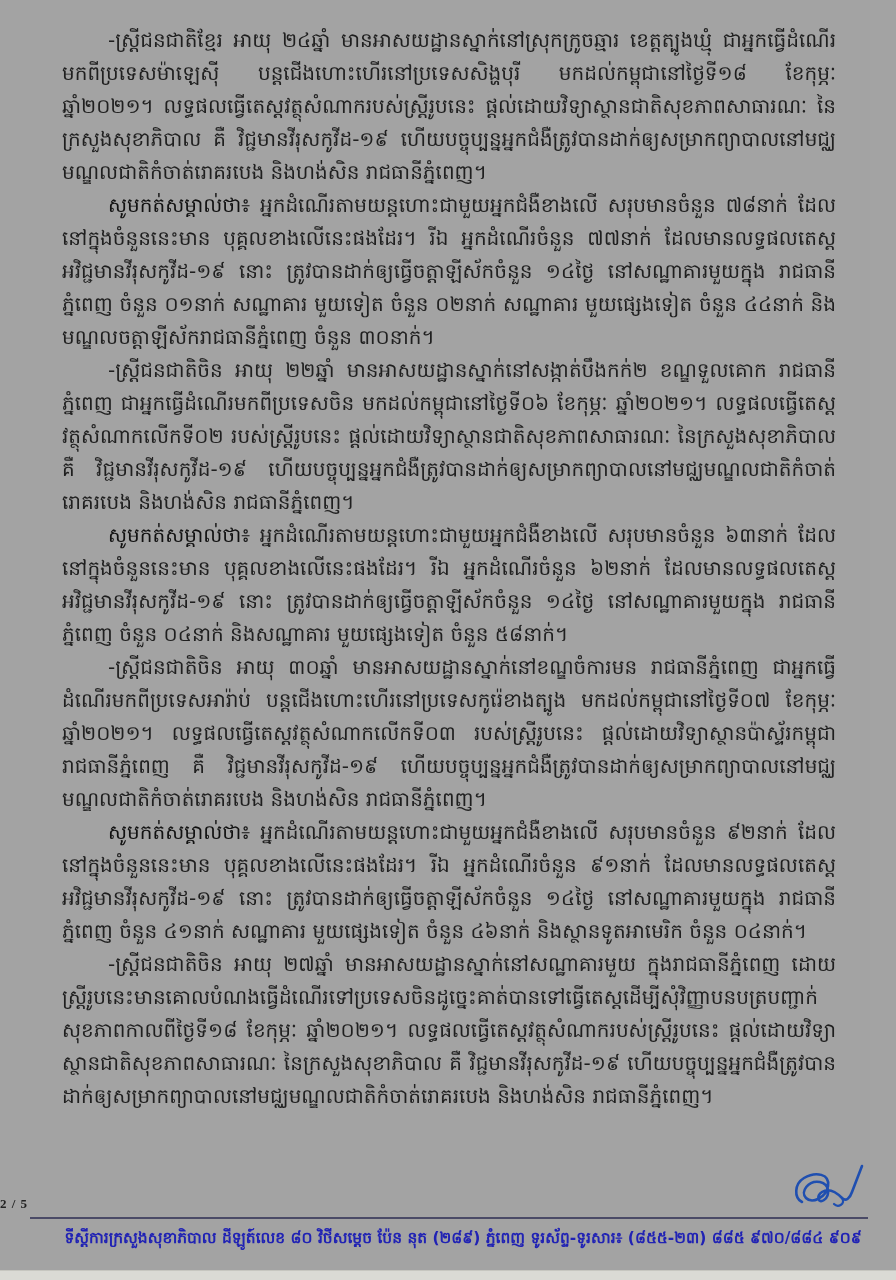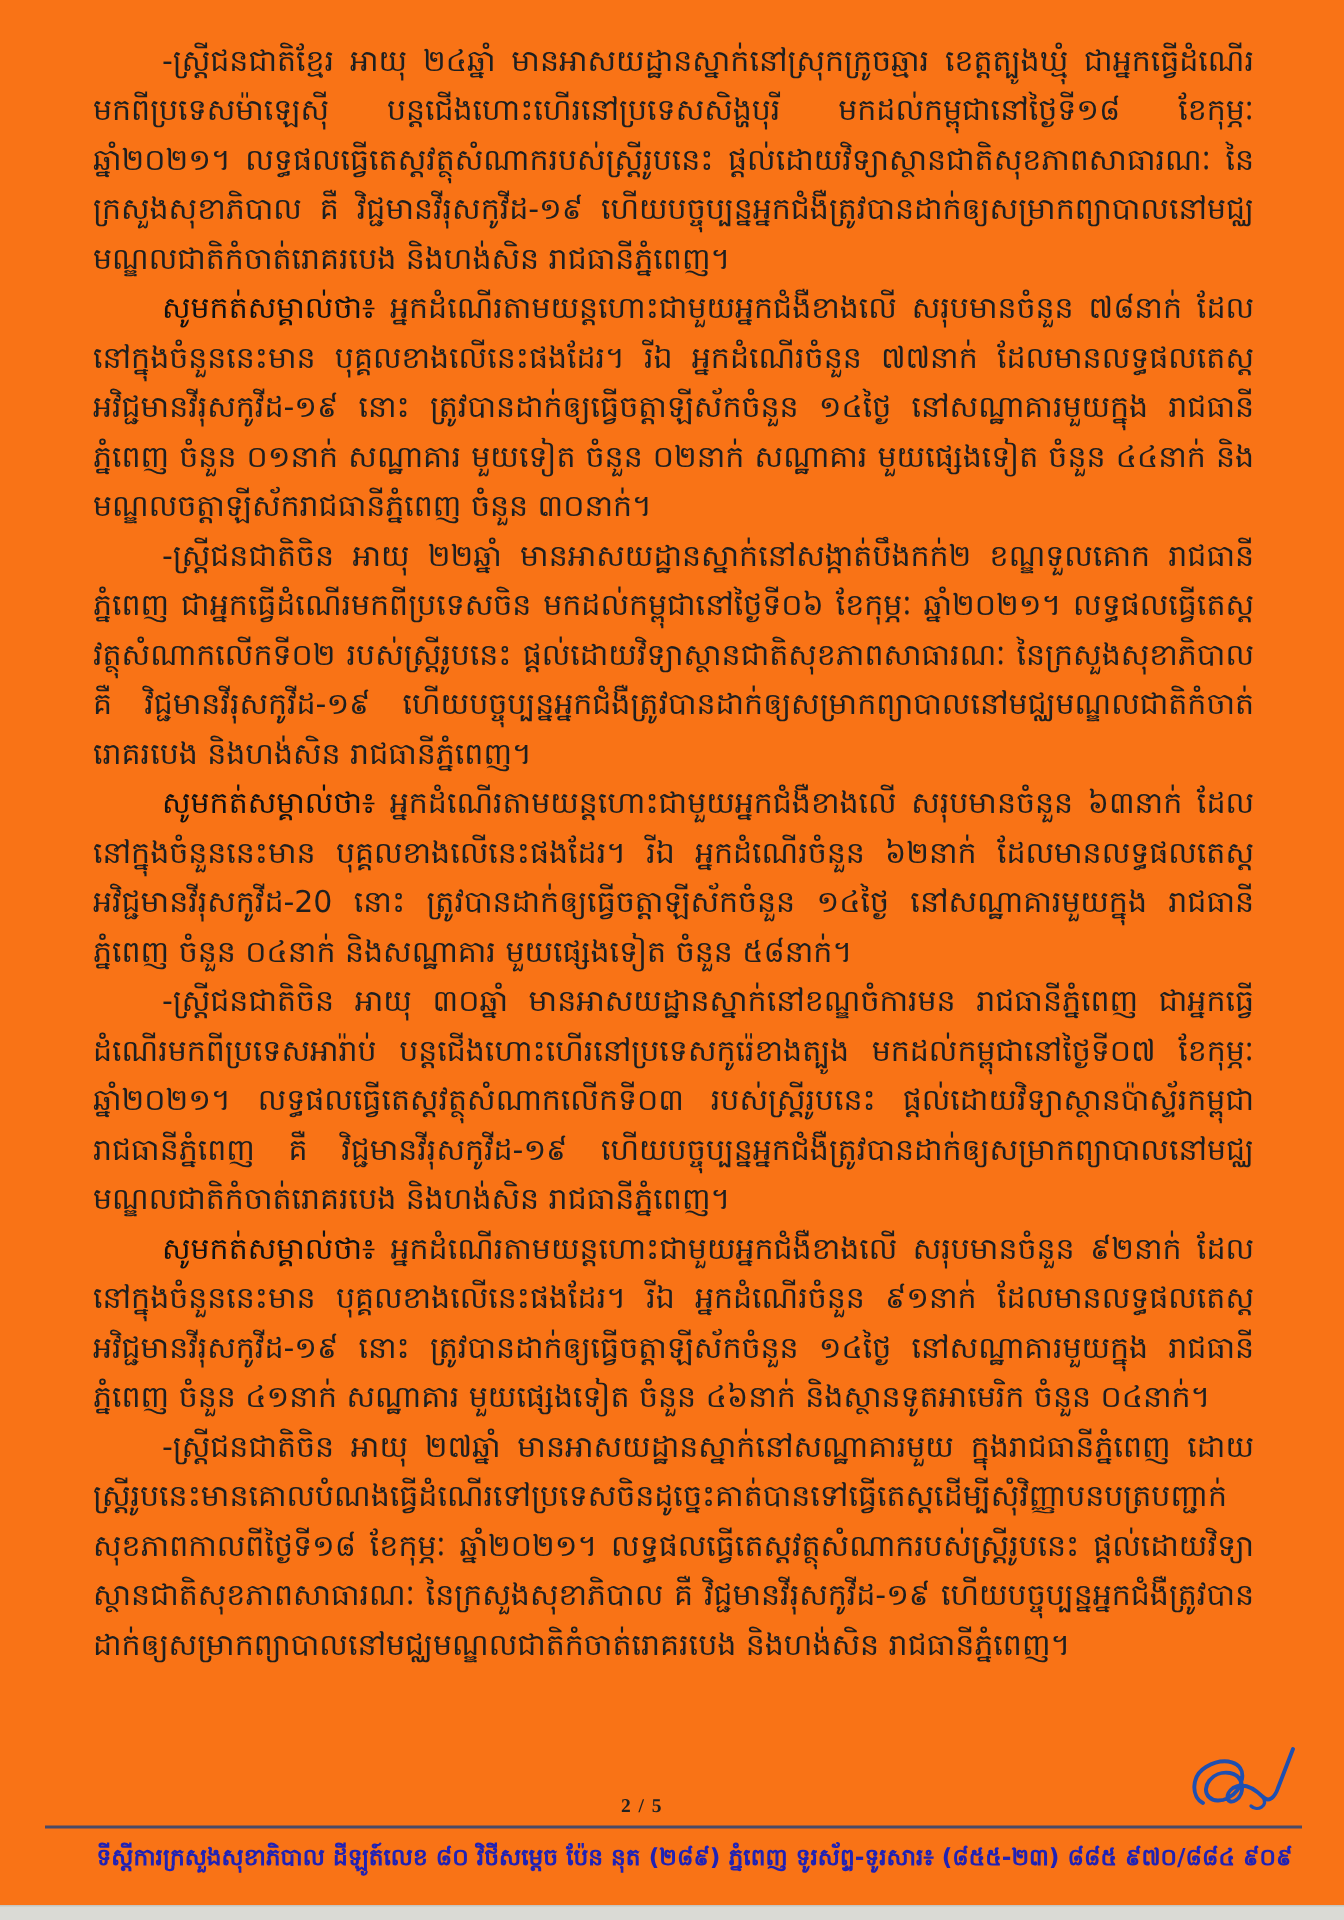--- a/index.html
+++ b/index.html
@@ -2,21 +2,21 @@
 <html><head>
 <meta charset="utf-8">
 <style>
   * { box-sizing: border-box; }
   html, body { margin: 0; padding: 0; background: #e9e9e6; }
   .page {
     position: relative;
     width: 896px;
     height: 1280px;
     margin: 0 auto;
-    background: #f97316;
+    background: #a3a3a3;
     overflow: hidden;
     font-family: "DejaVu Sans", sans-serif;
   }
   .content {
     position: absolute;
     left: 62px;
     top: 24px;
     width: 774px;
     color: #1f1f1f;
     font-size: 20px;
@@ -30,21 +30,21 @@
   }
   .note-lead {
     font-weight: normal;
     color: #111;
   }
   .page-number {
     position: absolute;
     left: 0;
     width: 856px;
     top: 1196px;
-    text-align: center;
+    text-align: left;
     font-family: "Liberation Serif", serif;
     font-weight: bold;
     font-size: 13px;
     color: #222;
     letter-spacing: 1px;
   }
   .footer-rule {
     position: absolute;
     left: 30px;
     width: 838px;
@@ -82,21 +82,21 @@
 </style>
 </head>
 <body>
 
 <div class="page">
 
   <div class="content">
     <p>-ស្ត្រីជនជាតិខ្មែរ អាយុ ២៤ឆ្នាំ មានអាសយដ្ឋានស្នាក់នៅស្រុកក្រូចឆ្មារ ខេត្តត្បូងឃ្មុំ ជាអ្នកធ្វើដំណើរមកពីប្រទេសម៉ាឡេស៊ី បន្តជើងហោះហើរនៅប្រទេសសិង្ហបុរី មកដល់កម្ពុជានៅថ្ងៃទី១៨ ខែកុម្ភៈ ឆ្នាំ២០២១។ លទ្ធផលធ្វើតេស្តវត្ថុសំណាករបស់ស្ត្រីរូបនេះ ផ្តល់ដោយវិទ្យាស្ថានជាតិសុខភាពសាធារណៈ នៃក្រសួងសុខាភិបាល គឺ វិជ្ជមានវីរុសកូវីដ-១៩ ហើយបច្ចុប្បន្នអ្នកជំងឺត្រូវបានដាក់ឲ្យសម្រាកព្យាបាលនៅមជ្ឈមណ្ឌលជាតិកំចាត់រោគរបេង និងហង់សិន រាជធានីភ្នំពេញ។</p>
     <p><span class="note-lead">សូមកត់សម្គាល់ថា៖</span><span> អ្នកដំណើរតាមយន្តហោះជាមួយអ្នកជំងឺខាងលើ សរុបមានចំនួន ៧៨នាក់ ដែលនៅក្នុងចំនួននេះមាន បុគ្គលខាងលើនេះផងដែរ។ រីឯ អ្នកដំណើរចំនួន ៧៧នាក់ ដែលមានលទ្ធផលតេស្តអវិជ្ជមានវីរុសកូវីដ-១៩ នោះ ត្រូវបានដាក់ឲ្យធ្វើចត្តាឡីស័កចំនួន ១៤ថ្ងៃ នៅសណ្ឋាគារមួយក្នុង រាជធានីភ្នំពេញ ចំនួន ០១នាក់ សណ្ឋាគារ មួយទៀត ចំនួន ០២នាក់ សណ្ឋាគារ មួយផ្សេងទៀត ចំនួន ៤៤នាក់ និងមណ្ឌលចត្តាឡីស័ករាជធានីភ្នំពេញ ចំនួន ៣០នាក់។</span></p>
     <p>-ស្ត្រីជនជាតិចិន អាយុ ២២ឆ្នាំ មានអាសយដ្ឋានស្នាក់នៅសង្កាត់បឹងកក់២ ខណ្ឌទួលគោក រាជធានីភ្នំពេញ ជាអ្នកធ្វើដំណើរមកពីប្រទេសចិន មកដល់កម្ពុជានៅថ្ងៃទី០៦ ខែកុម្ភៈ ឆ្នាំ២០២១។ លទ្ធផលធ្វើតេស្តវត្ថុសំណាកលើកទី០២ របស់ស្ត្រីរូបនេះ ផ្តល់ដោយវិទ្យាស្ថានជាតិសុខភាពសាធារណៈ នៃក្រសួងសុខាភិបាល គឺ វិជ្ជមានវីរុសកូវីដ-១៩ ហើយបច្ចុប្បន្នអ្នកជំងឺត្រូវបានដាក់ឲ្យសម្រាកព្យាបាលនៅមជ្ឈមណ្ឌលជាតិកំចាត់រោគរបេង និងហង់សិន រាជធានីភ្នំពេញ។</p>
-    <p><span class="note-lead">សូមកត់សម្គាល់ថា៖</span><span> អ្នកដំណើរតាមយន្តហោះជាមួយអ្នកជំងឺខាងលើ សរុបមានចំនួន ៦៣នាក់ ដែលនៅក្នុងចំនួននេះមាន បុគ្គលខាងលើនេះផងដែរ។ រីឯ អ្នកដំណើរចំនួន ៦២នាក់ ដែលមានលទ្ធផលតេស្តអវិជ្ជមានវីរុសកូវីដ-20 នោះ ត្រូវបានដាក់ឲ្យធ្វើចត្តាឡីស័កចំនួន ១៤ថ្ងៃ នៅសណ្ឋាគារមួយក្នុង រាជធានីភ្នំពេញ ចំនួន ០៤នាក់ និងសណ្ឋាគារ មួយផ្សេងទៀត ចំនួន ៥៨នាក់។</span></p>
+    <p><span class="note-lead">សូមកត់សម្គាល់ថា៖</span><span> អ្នកដំណើរតាមយន្តហោះជាមួយអ្នកជំងឺខាងលើ សរុបមានចំនួន ៦៣នាក់ ដែលនៅក្នុងចំនួននេះមាន បុគ្គលខាងលើនេះផងដែរ។ រីឯ អ្នកដំណើរចំនួន ៦២នាក់ ដែលមានលទ្ធផលតេស្តអវិជ្ជមានវីរុសកូវីដ-១៩ នោះ ត្រូវបានដាក់ឲ្យធ្វើចត្តាឡីស័កចំនួន ១៤ថ្ងៃ នៅសណ្ឋាគារមួយក្នុង រាជធានីភ្នំពេញ ចំនួន ០៤នាក់ និងសណ្ឋាគារ មួយផ្សេងទៀត ចំនួន ៥៨នាក់។</span></p>
     <p>-ស្ត្រីជនជាតិចិន អាយុ ៣០ឆ្នាំ មានអាសយដ្ឋានស្នាក់នៅខណ្ឌចំការមន រាជធានីភ្នំពេញ ជាអ្នកធ្វើដំណើរមកពីប្រទេសអារ៉ាប់ បន្តជើងហោះហើរនៅប្រទេសកូរ៉េខាងត្បូង មកដល់កម្ពុជានៅថ្ងៃទី០៧ ខែកុម្ភៈ ឆ្នាំ២០២១។ លទ្ធផលធ្វើតេស្តវត្ថុសំណាកលើកទី០៣ របស់ស្ត្រីរូបនេះ ផ្តល់ដោយវិទ្យាស្ថានប៉ាស្ទ័រកម្ពុជា រាជធានីភ្នំពេញ គឺ វិជ្ជមានវីរុសកូវីដ-១៩ ហើយបច្ចុប្បន្នអ្នកជំងឺត្រូវបានដាក់ឲ្យសម្រាកព្យាបាលនៅមជ្ឈមណ្ឌលជាតិកំចាត់រោគរបេង និងហង់សិន រាជធានីភ្នំពេញ។</p>
     <p><span class="note-lead">សូមកត់សម្គាល់ថា៖</span><span> អ្នកដំណើរតាមយន្តហោះជាមួយអ្នកជំងឺខាងលើ សរុបមានចំនួន ៩២នាក់ ដែលនៅក្នុងចំនួននេះមាន បុគ្គលខាងលើនេះផងដែរ។ រីឯ អ្នកដំណើរចំនួន ៩១នាក់ ដែលមានលទ្ធផលតេស្តអវិជ្ជមានវីរុសកូវីដ-១៩ នោះ ត្រូវបានដាក់ឲ្យធ្វើចត្តាឡីស័កចំនួន ១៤ថ្ងៃ នៅសណ្ឋាគារមួយក្នុង រាជធានីភ្នំពេញ ចំនួន ៤១នាក់ សណ្ឋាគារ មួយផ្សេងទៀត ចំនួន ៤៦នាក់ និងស្ថានទូតអាមេរិក ចំនួន ០៤នាក់។</span></p>
     <p>-ស្ត្រីជនជាតិចិន អាយុ ២៧ឆ្នាំ មានអាសយដ្ឋានស្នាក់នៅសណ្ឋាគារមួយ ក្នុងរាជធានីភ្នំពេញ ដោយស្ត្រីរូបនេះមានគោលបំណងធ្វើដំណើរទៅប្រទេសចិនដូច្នេះគាត់បានទៅធ្វើតេស្តដើម្បីសុំវិញ្ញាបនបត្របញ្ជាក់សុខភាពកាលពីថ្ងៃទី១៨ ខែកុម្ភៈ ឆ្នាំ២០២១។ លទ្ធផលធ្វើតេស្តវត្ថុសំណាករបស់ស្ត្រីរូបនេះ ផ្តល់ដោយវិទ្យាស្ថានជាតិសុខភាពសាធារណៈ នៃក្រសួងសុខាភិបាល គឺ វិជ្ជមានវីរុសកូវីដ-១៩ ហើយបច្ចុប្បន្នអ្នកជំងឺត្រូវបានដាក់ឲ្យសម្រាកព្យាបាលនៅមជ្ឈមណ្ឌលជាតិកំចាត់រោគរបេង និងហង់សិន រាជធានីភ្នំពេញ។</p>
   </div>
 
   <div class="signature">
     <svg viewBox="0 0 86 64" fill="none" xmlns="http://www.w3.org/2000/svg">
       <path d="M14 44 C6 40 6 26 16 20 C28 13 42 16 40 28 C38 40 24 46 18 40 C12 34 20 22 32 24 C42 26 42 38 36 42 C30 46 28 38 34 34 C42 29 50 36 54 40 C58 44 62 40 64 34 L74 8" stroke="#1f4fb0" stroke-width="2.6" stroke-linecap="round" fill="none"></path>
       <path d="M54 40 C58 46 50 50 46 46" stroke="#1f4fb0" stroke-width="2.2" stroke-linecap="round" fill="none"></path>
     </svg>

